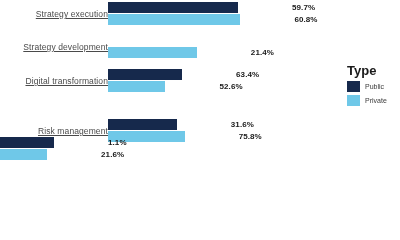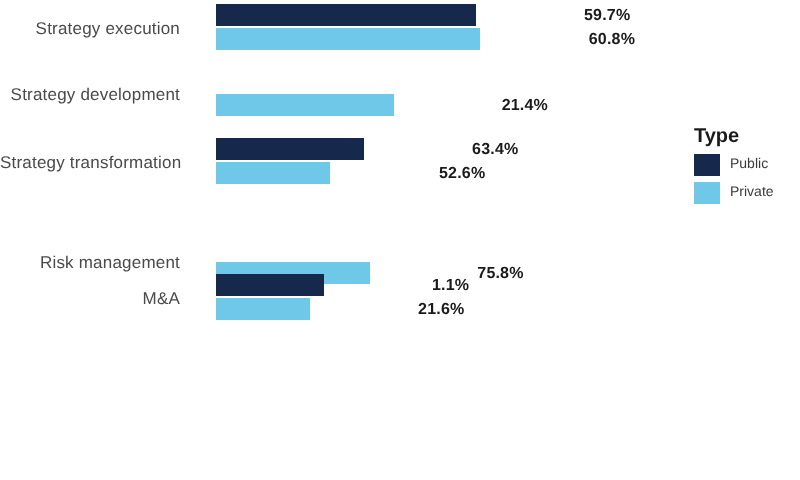--- a/index.html
+++ b/index.html
@@ -32,27 +32,28 @@
     position: absolute;
     left: 0;
     width: 330px;
     height: 24px;
     display: flex;
     align-items: center;
   }
   .cat-label {
     width: 108px;
     text-align: right;
-    padding-right: 18px;
+    padding-right: 0;
     font-size: 8.5px;
     color: #4a4a4a;
     line-height: 24px;
     white-space: nowrap;
     box-sizing: border-box;
     letter-spacing: 0.1px;
+    text-decoration: underline;
   }
   .bars {
     position: relative;
     width: 222px;
     height: 24px;
   }
   .bar-row {
     position: absolute;
     left: 0;
     height: 11px;
@@ -82,21 +83,21 @@
   }
 
   
   #legend {
     position: absolute;
     left: 347px;
     top: 63px;
     width: 52px;
   }
   .legend-title {
-    font-size: 10px;
+    font-size: 13px;
     font-weight: bold;
     color: #1a1a1a;
     margin-bottom: 3px;
   }
   .legend-item {
     display: flex;
     align-items: center;
     margin-bottom: 3px;
   }
   .legend-swatch {
@@ -136,45 +137,48 @@
       <div class="cat-label">Strategy development</div>
       <div class="bars">
         <div class="bar-row private">
           <div class="bar private" style="width: 88.8387px;"></div>
           <div class="bar-value">21.4%</div>
         </div>
       </div>
     </div>
 
     <div class="bar-group" style="top:69px;">
-      <div class="cat-label">Strategy transformation</div>
+      <div class="cat-label">Digital transformation</div>
       <div class="bars">
         <div class="bar-row public">
           <div class="bar public" style="width: 74.0323px;"></div>
           <div class="bar-value">63.4%</div>
         </div>
         <div class="bar-row private">
           <div class="bar private" style="width: 57.4839px;"></div>
           <div class="bar-value">52.6%</div>
         </div>
       </div>
     </div>
 
     <div class="bar-group" style="top:119px;">
       <div class="cat-label">Risk management</div>
       <div class="bars">
+        <div class="bar-row public">
+          <div class="bar public" style="width: 68.8065px;"></div>
+          <div class="bar-value">31.6%</div>
+        </div>
         <div class="bar-row private">
           <div class="bar private" style="width: 76.6452px;"></div>
           <div class="bar-value">75.8%</div>
         </div>
       </div>
     </div>
 
     <div class="bar-group" style="top:137px;">
-      <div class="cat-label">M&amp;A</div>
       <div class="bars">
         <div class="bar-row public">
           <div class="bar public" style="width: 54px;"></div>
           <div class="bar-value">1.1%</div>
         </div>
         <div class="bar-row private">
           <div class="bar private" style="width: 47.0323px;"></div>
           <div class="bar-value">21.6%</div>
         </div>
       </div>

